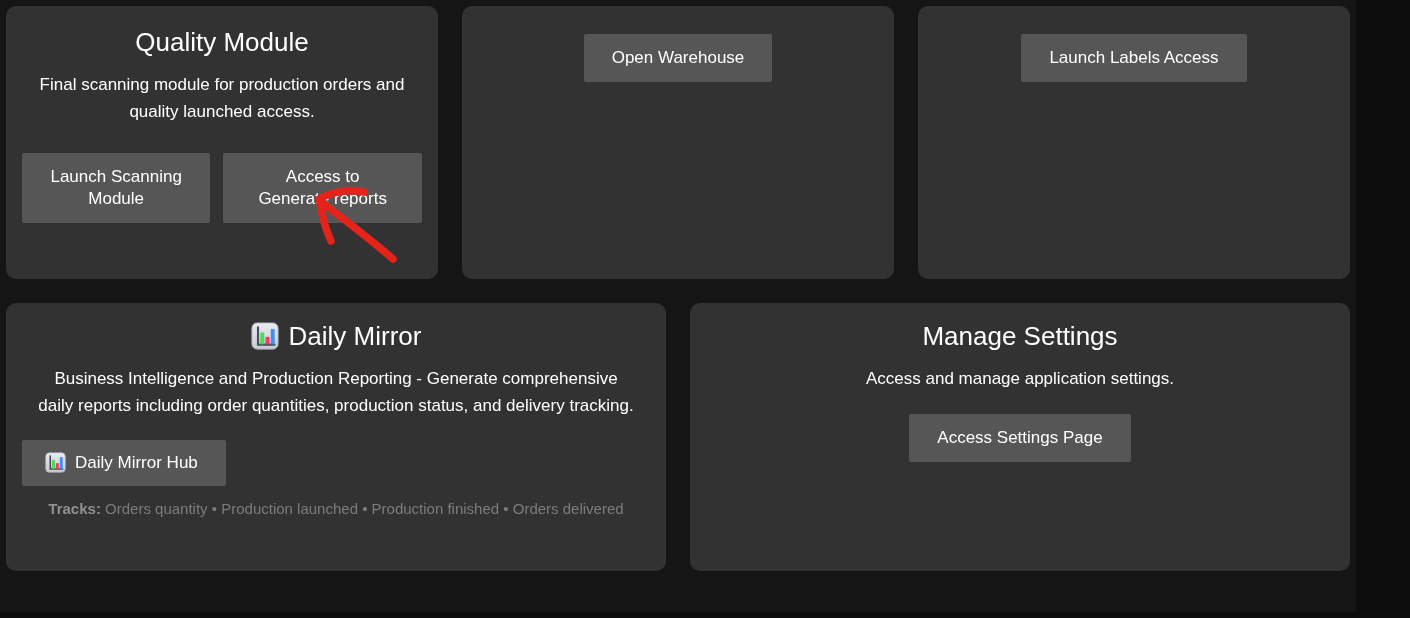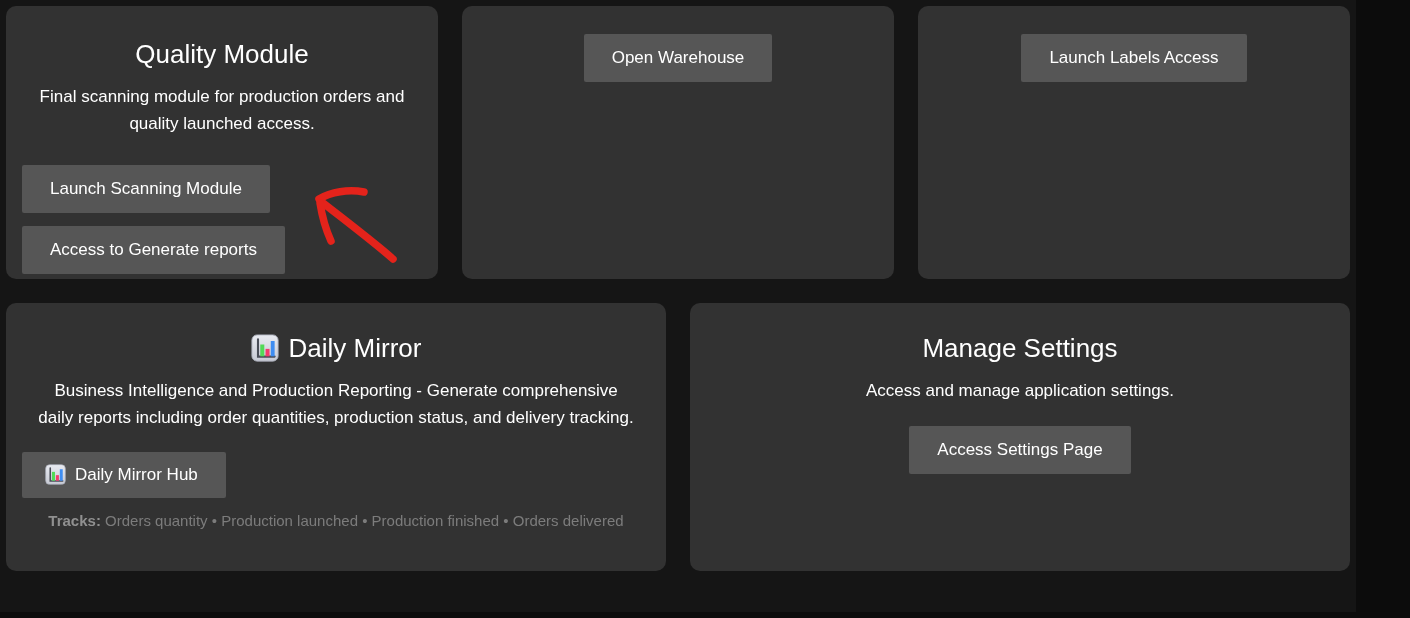--- a/index.html
+++ b/index.html
@@ -23,21 +23,21 @@
   .card{
     flex:1;
     background:#323232;
     border-radius:10px;
     box-sizing:border-box;
     padding:0 16px;
     color:#ffffff;
     position:relative;
   }
   .card h2{
-    margin:12px;padding-top:20px;
+    margin:0;padding-top:20px;
     text-align:center;
     font-size:26px;font-weight:400;line-height:1.25;
     color:#ffffff;
   }
   .title-row{
     display:flex;align-items:center;justify-content:center;gap:10px;
   }
   .desc{
     margin:12px auto 0;
     text-align:center;
@@ -49,21 +49,21 @@
     display:inline-block;
     background:#565656;
     border:none;border-radius:2px;
     color:#ffffff;
     font-size:17px;font-family:inherit;
     padding:13px 28px;
     cursor:pointer;
     line-height:1.3;
   }
   .btn-col{
-    display:flex;flex-direction:column;align-items:flex-start;
+    display:flex;flex-direction:row;align-items:flex-start;
     gap:13px;margin-top:28px;
   }
   .btn-center{text-align:center;margin-top:28px;}
   .btn-center-lg{text-align:center;margin-top:22px;}
   .btn-left{margin-top:21px;}
   .btn-icon{
     display:inline-flex;align-items:center;gap:9px;
     padding:12px 28px 12px 23px;
   }
   .chart-icon-title{width:28px;height:28px;flex:0 0 auto;}

